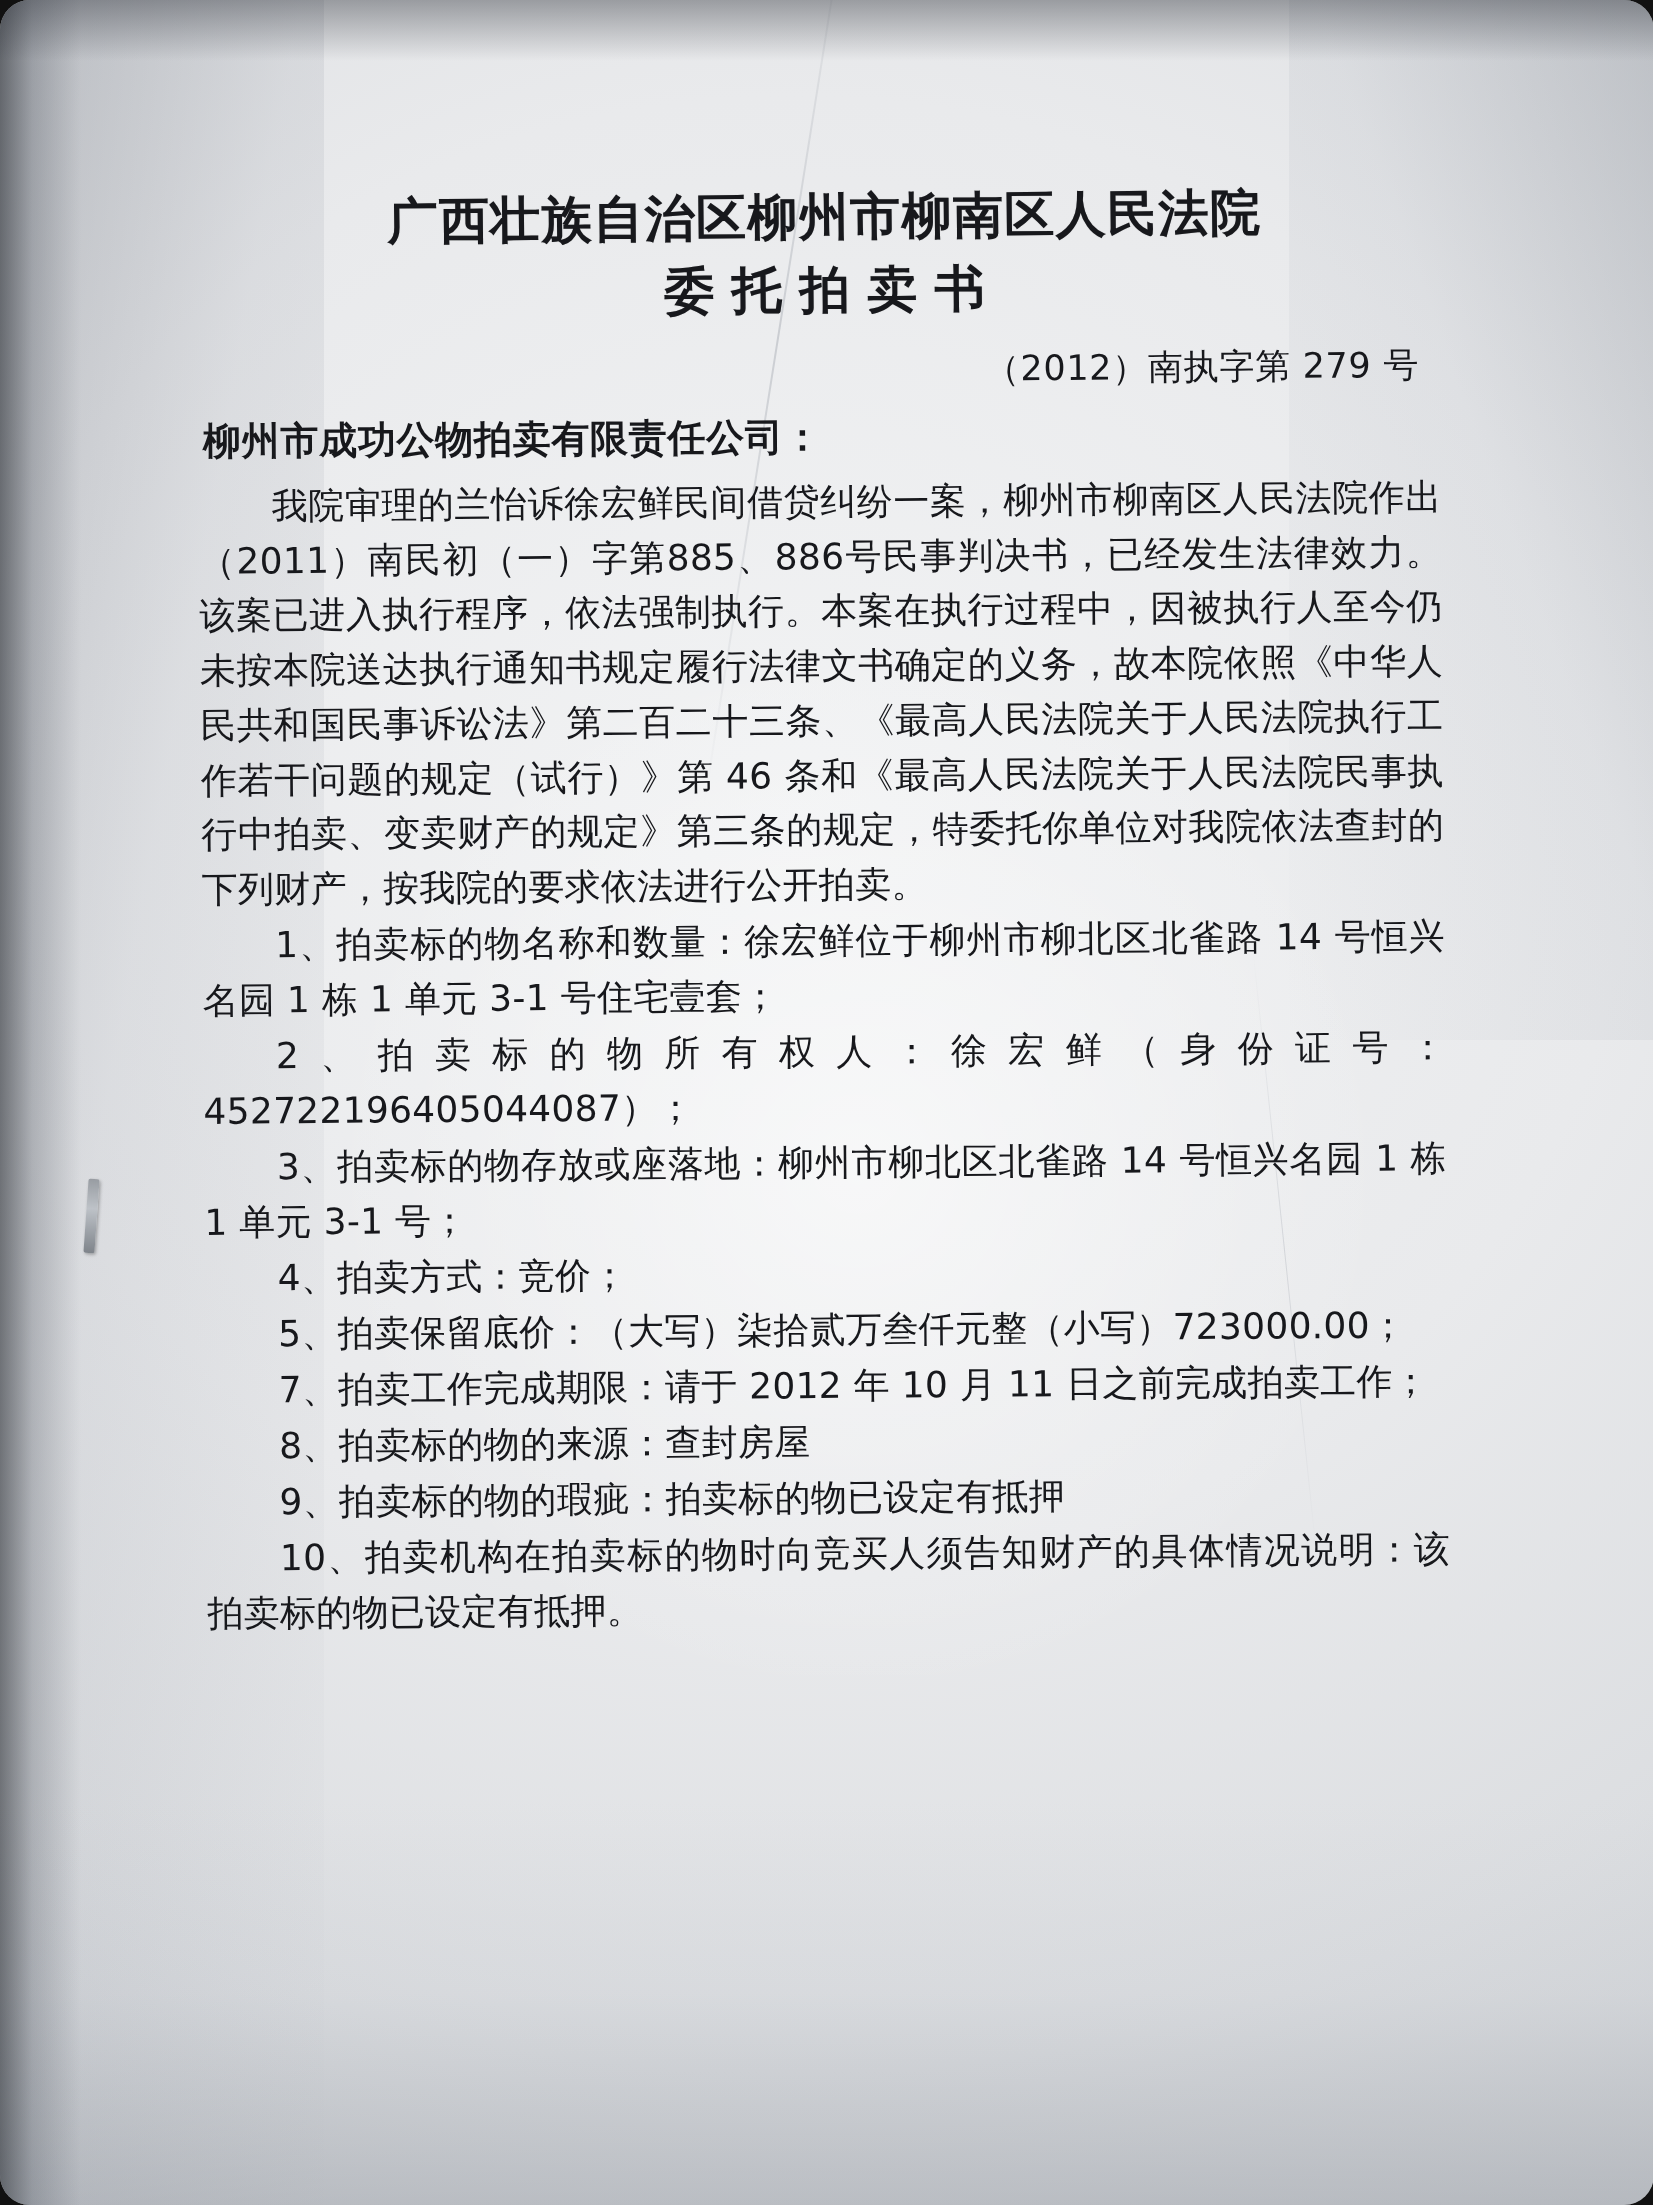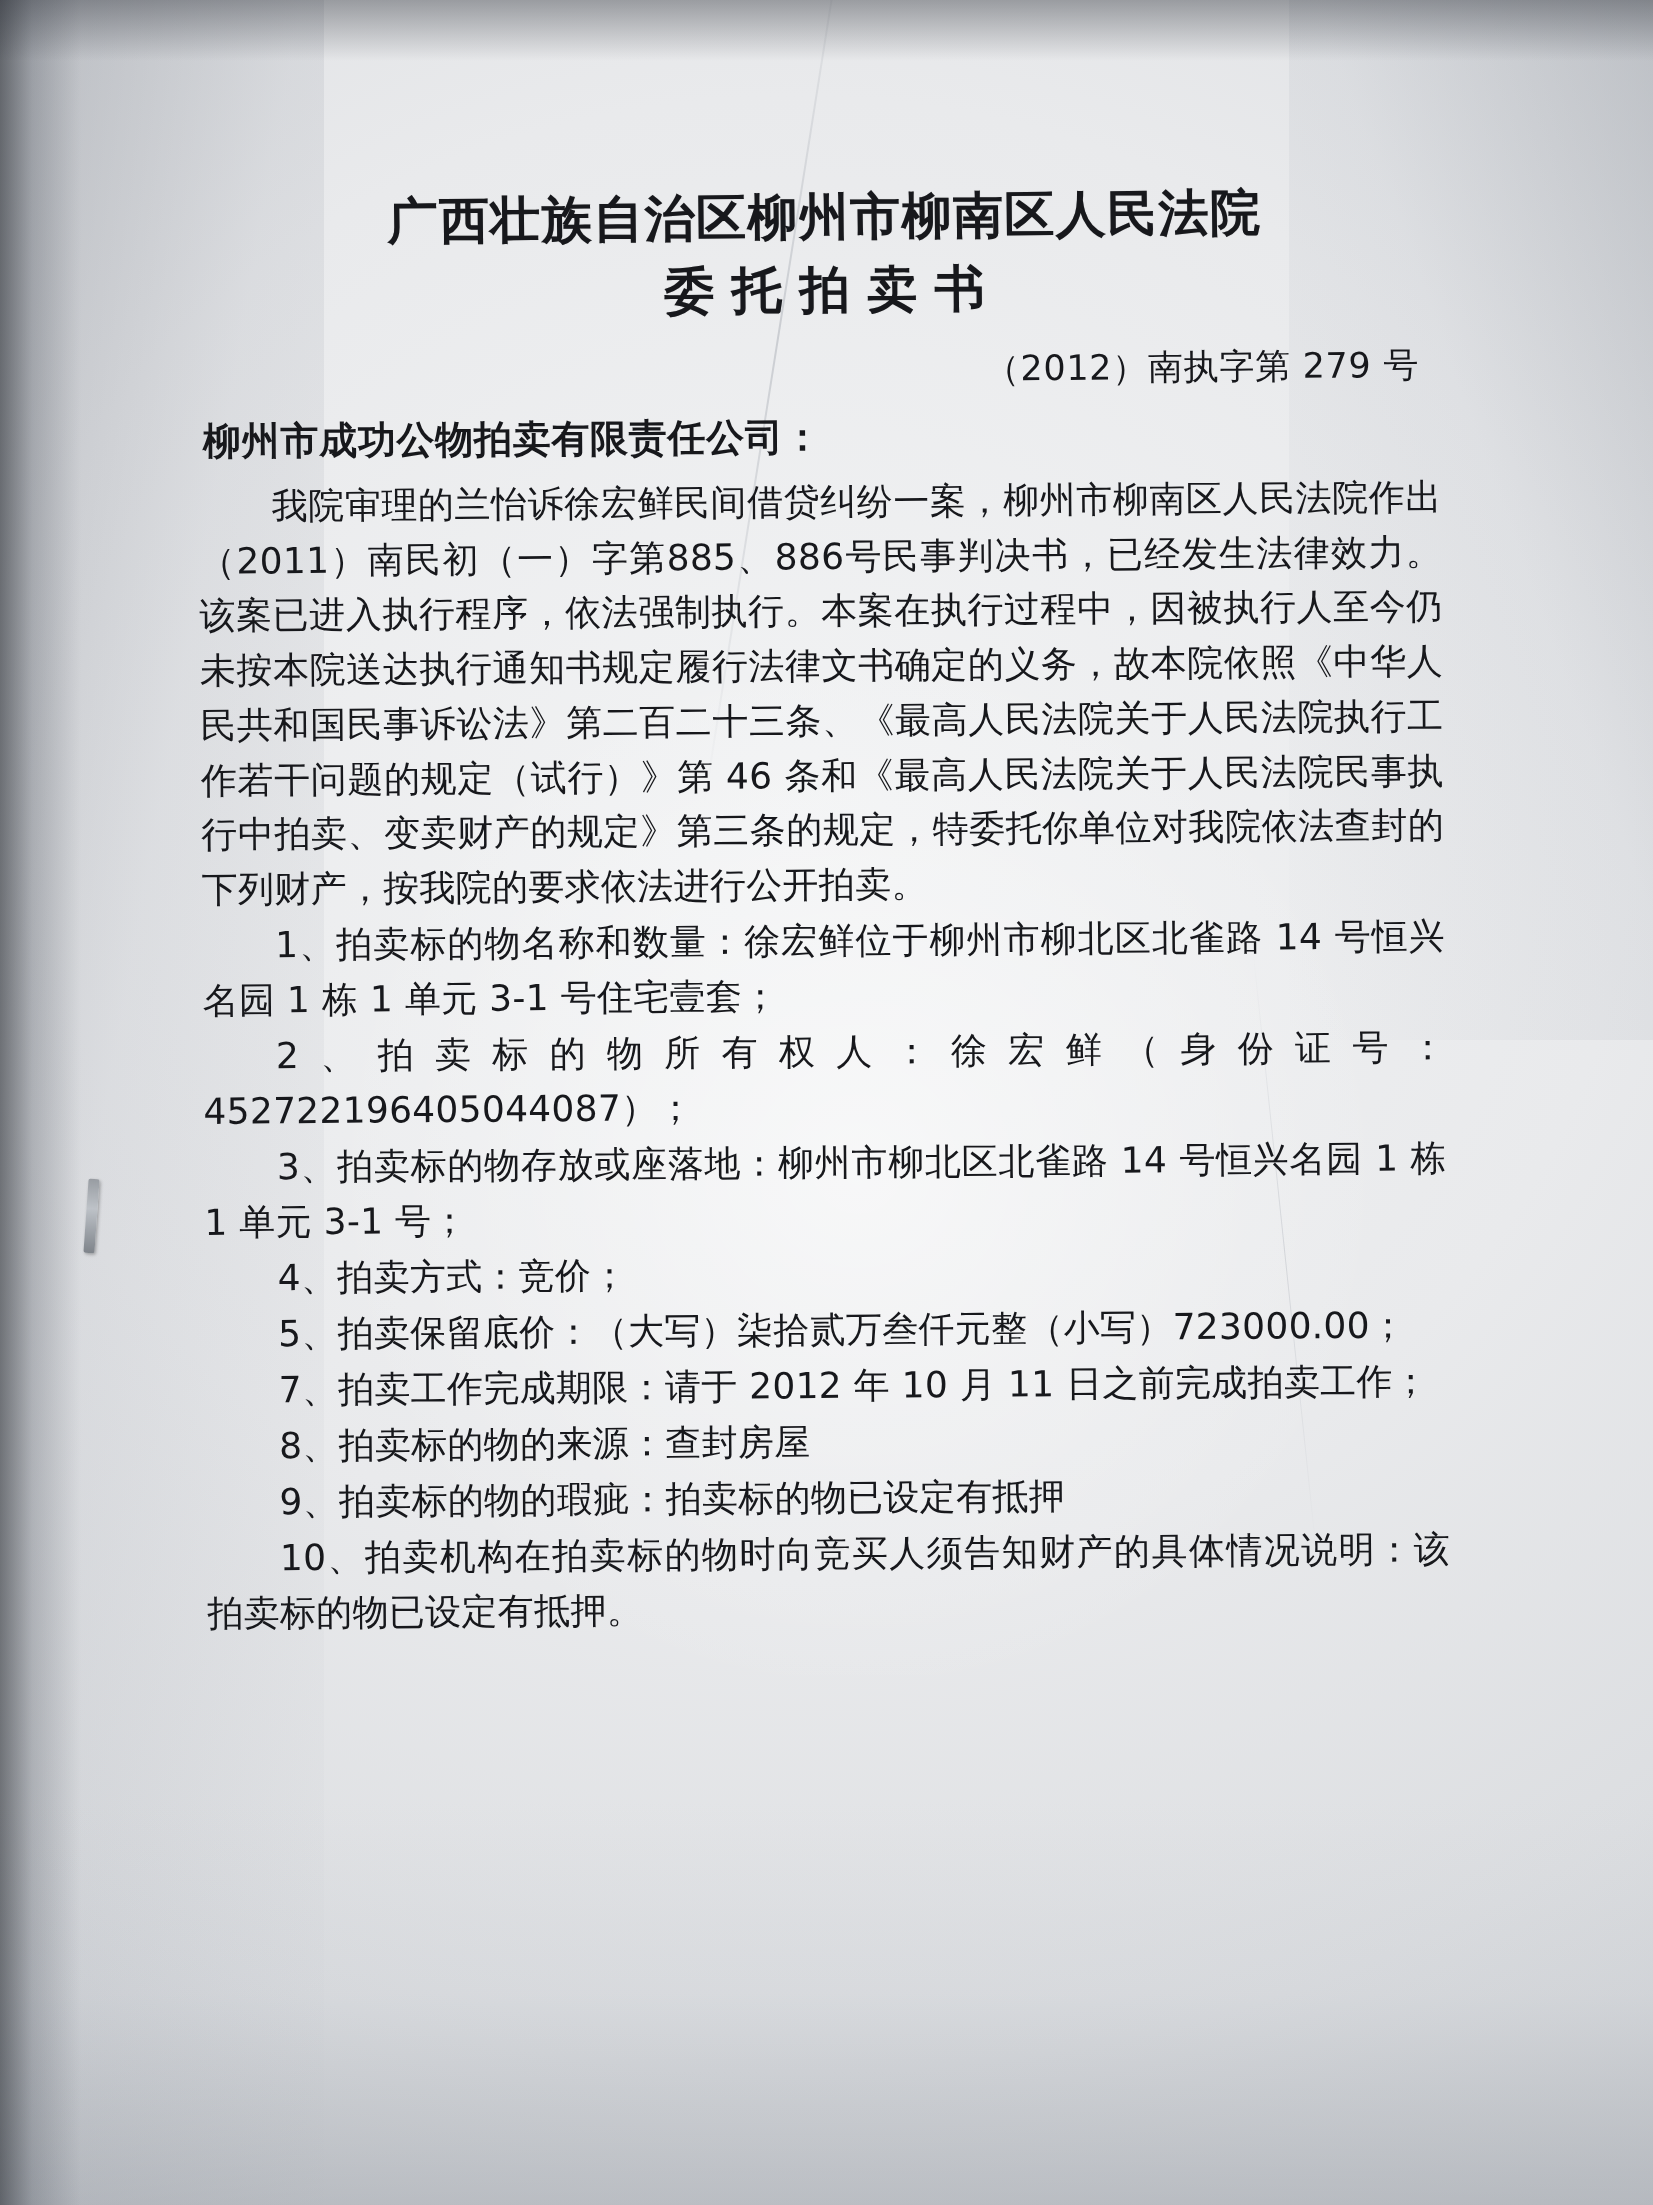--- a/index.html
+++ b/index.html
@@ -15,20 +15,21 @@
   }
 
   
   .photo {
     position: relative;
     width: 1654px;
     height: 2205px;
     background:
       radial-gradient(ellipse 120% 80% at 48% 38%, #f2f3f4 0%, #e9eaec 42%, #dcdee1 70%, #c9ccd0 100%);
     overflow: hidden;
+    border-radius: 30px;
   }
 
   
   .shade-a {
     position: absolute;
     left: -41px; top: -27px;
     width: 365px; height: 2297px;
     background: linear-gradient(100deg, rgba(110,115,125,0.40) 0%, rgba(150,155,165,0.18) 45%, rgba(255,255,255,0.0) 100%);
     pointer-events: none;
   }

